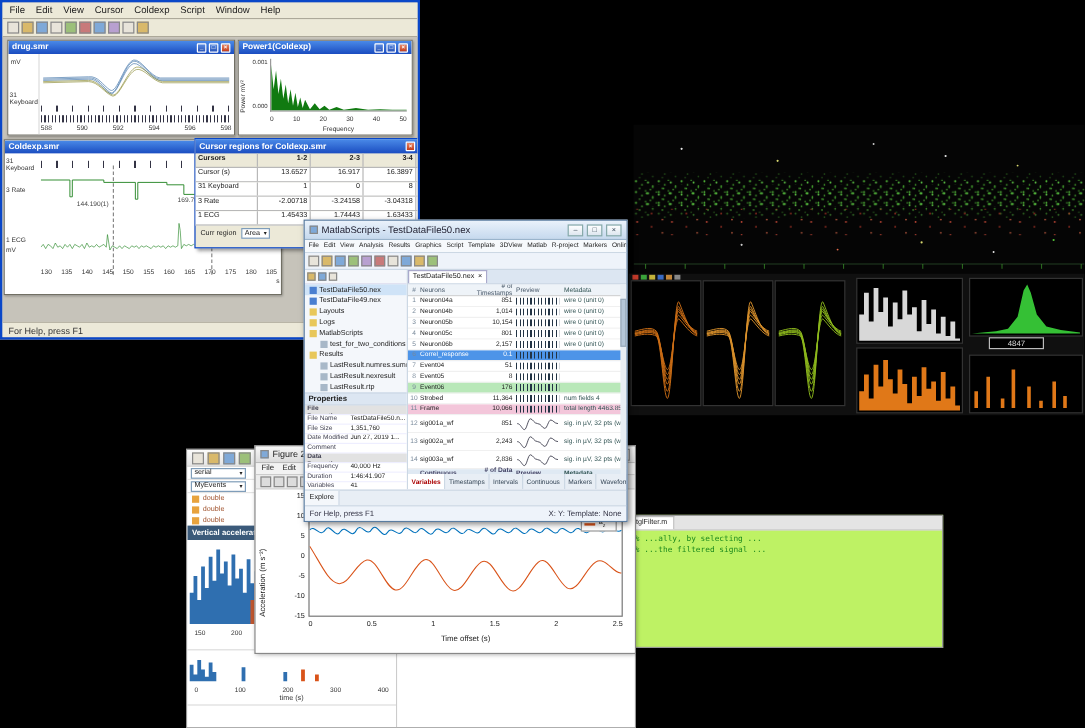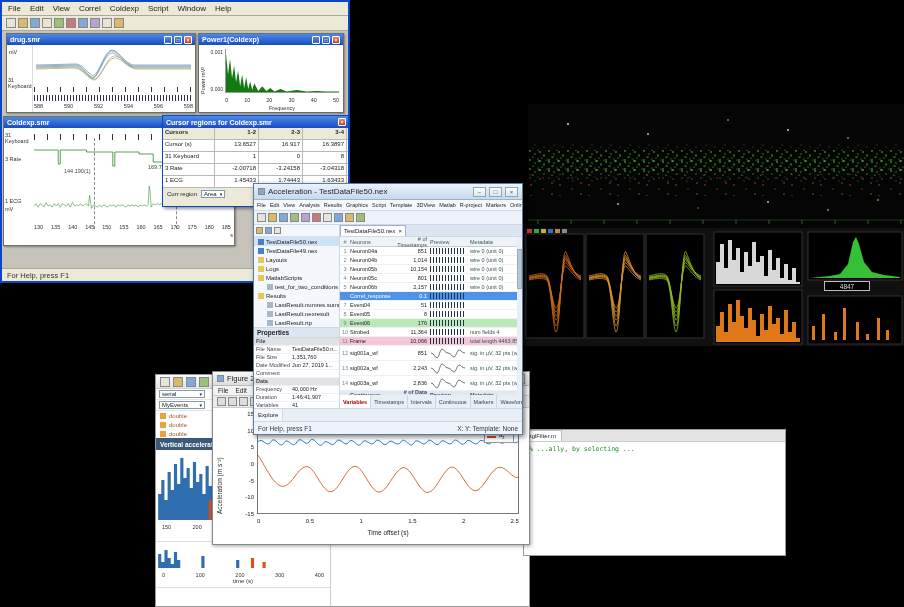--- a/index.html
+++ b/index.html
@@ -163,21 +163,21 @@
 .fig-xticks{position:absolute;left:44px;right:10px;bottom:20px;display:flex;justify-content:space-between;font-size:6px;color:#222}
 .fig-xlabel{position:absolute;left:44px;right:10px;bottom:8px;text-align:center;font-size:6.5px;color:#222}
 .legend{position:absolute;right:4px;top:6px;width:30px;border:1px solid #999;background:#fff;font-size:6px;padding:1px 2px}
 .litem{display:flex;align-items:center;gap:3px;height:9px}
 .lswatch{width:9px;height:2px;display:block}
 .legend .litem:nth-of-type(1) .lswatch{background:#0072bd}
 .legend .litem:nth-of-type(2) .lswatch{background:#d95319}
 .legend sub{font-size:4.5px}
 
 
-#editor{left:523px;top:429px;width:263px;height:127px;background:#ffffff;border:1px solid #999;z-index:25}
+#editor{left:523px;top:429px;width:263px;height:111px;background:#bef264;border:1px solid #999;z-index:25}
 .ed-tabs{height:12px;background:#e4e4e4;border-bottom:1px solid #ccc;display:flex;align-items:flex-end}
 .ed-tab{background:#fff;border:1px solid #bbb;border-bottom:none;font-size:6px;padding:0 5px;height:11px;display:flex;align-items:center}
 .ed-code{padding:3px 5px;font-family:"DejaVu Sans Mono",monospace;font-size:6.5px;line-height:9px}
 .codeline.comment{color:#1e8a1e}
 #cmdwin{left:523px;top:541px;width:263px;height:60px;background:#fff;border:1px solid #999;display:flex;flex-direction:column;z-index:25}
 .cw-head{height:12px;background:#e8e8e8;border-bottom:1px solid #ccc;font-size:7px;display:flex;align-items:center;padding:0 4px;color:#333}
 .cw-body{flex:1;font-family:"DejaVu Sans Mono",monospace;font-size:7px;padding:2px 5px;position:relative}
 .cw-fx{position:absolute;left:2px;bottom:2px;font-size:6px;font-style:italic;color:#777}
 #chip{position:absolute;left:481px;top:592px;width:46px;height:13px;background:#161616;border:1px solid #555;color:#ddd;font-size:7px;display:flex;align-items:center;justify-content:center;z-index:15}
 </style>
@@ -266,21 +266,21 @@
       <path transform="translate(286,72)" d="M2,40 V26 h3 V40 h7 V14 h3 V40 h9 V32 h3 V40 h6 V8 h3 V40 h10 V22 h3 V40 h7 V34 h3 V40 h8 V18 h3 V40 h6 V30 h3 V40 Z" fill="#e07818"></path>
     </svg>
   </div>
 
   <div id="spike2" class="win">
     <div class="menubar">
 
     <span>File</span>
         <span>Edit</span>
         <span>View</span>
-        <span>Correl</span>
+        <span>Cursor</span>
         <span>Coldexp</span>
         <span>Script</span>
         <span>Window</span>
         <span>Help</span>
       </div>
     <div class="toolbar">
       <span class="ico c6"></span>
       <span class="ico c1"></span>
       <span class="ico c2"></span>
       <span class="ico c6"></span>
@@ -619,38 +619,39 @@
     </div>
   </div>
 
   <div id="editor" class="win">
     <div class="ed-tabs">
       <span class="ed-tab">tglFilter.m</span>
     </div>
     <div class="ed-code">
 
     <div class="codeline comment">% ...ally, by selecting ...</div>
+        <div class="codeline comment">% ...the filtered signal ...</div>
       </div>
   </div>
 
   <div id="cmdwin">
     <div class="cw-head">Command Window</div>
     <div class="cw-body">
       <div>ans =</div>
       <div>&gt;&gt;</div>
       <span class="cw-fx">fx</span>
     </div>
   </div>
 
   <div id="chip">script</div>
 
   <div id="nex" class="win">
     <div class="vista-title">
       <span class="ico mini c2"></span>
-      <span>Acceleration - TestDataFile50.nex</span>
+      <span>MatlabScripts - TestDataFile50.nex</span>
       <span class="sp"></span>
       <span class="nbtn">–</span>
       <span class="nbtn">□</span>
       <span class="nbtn">×</span>
     </div>
     <div class="nex-menu">
 
     <span>File</span>
         <span>Edit</span>
         <span>View</span>

